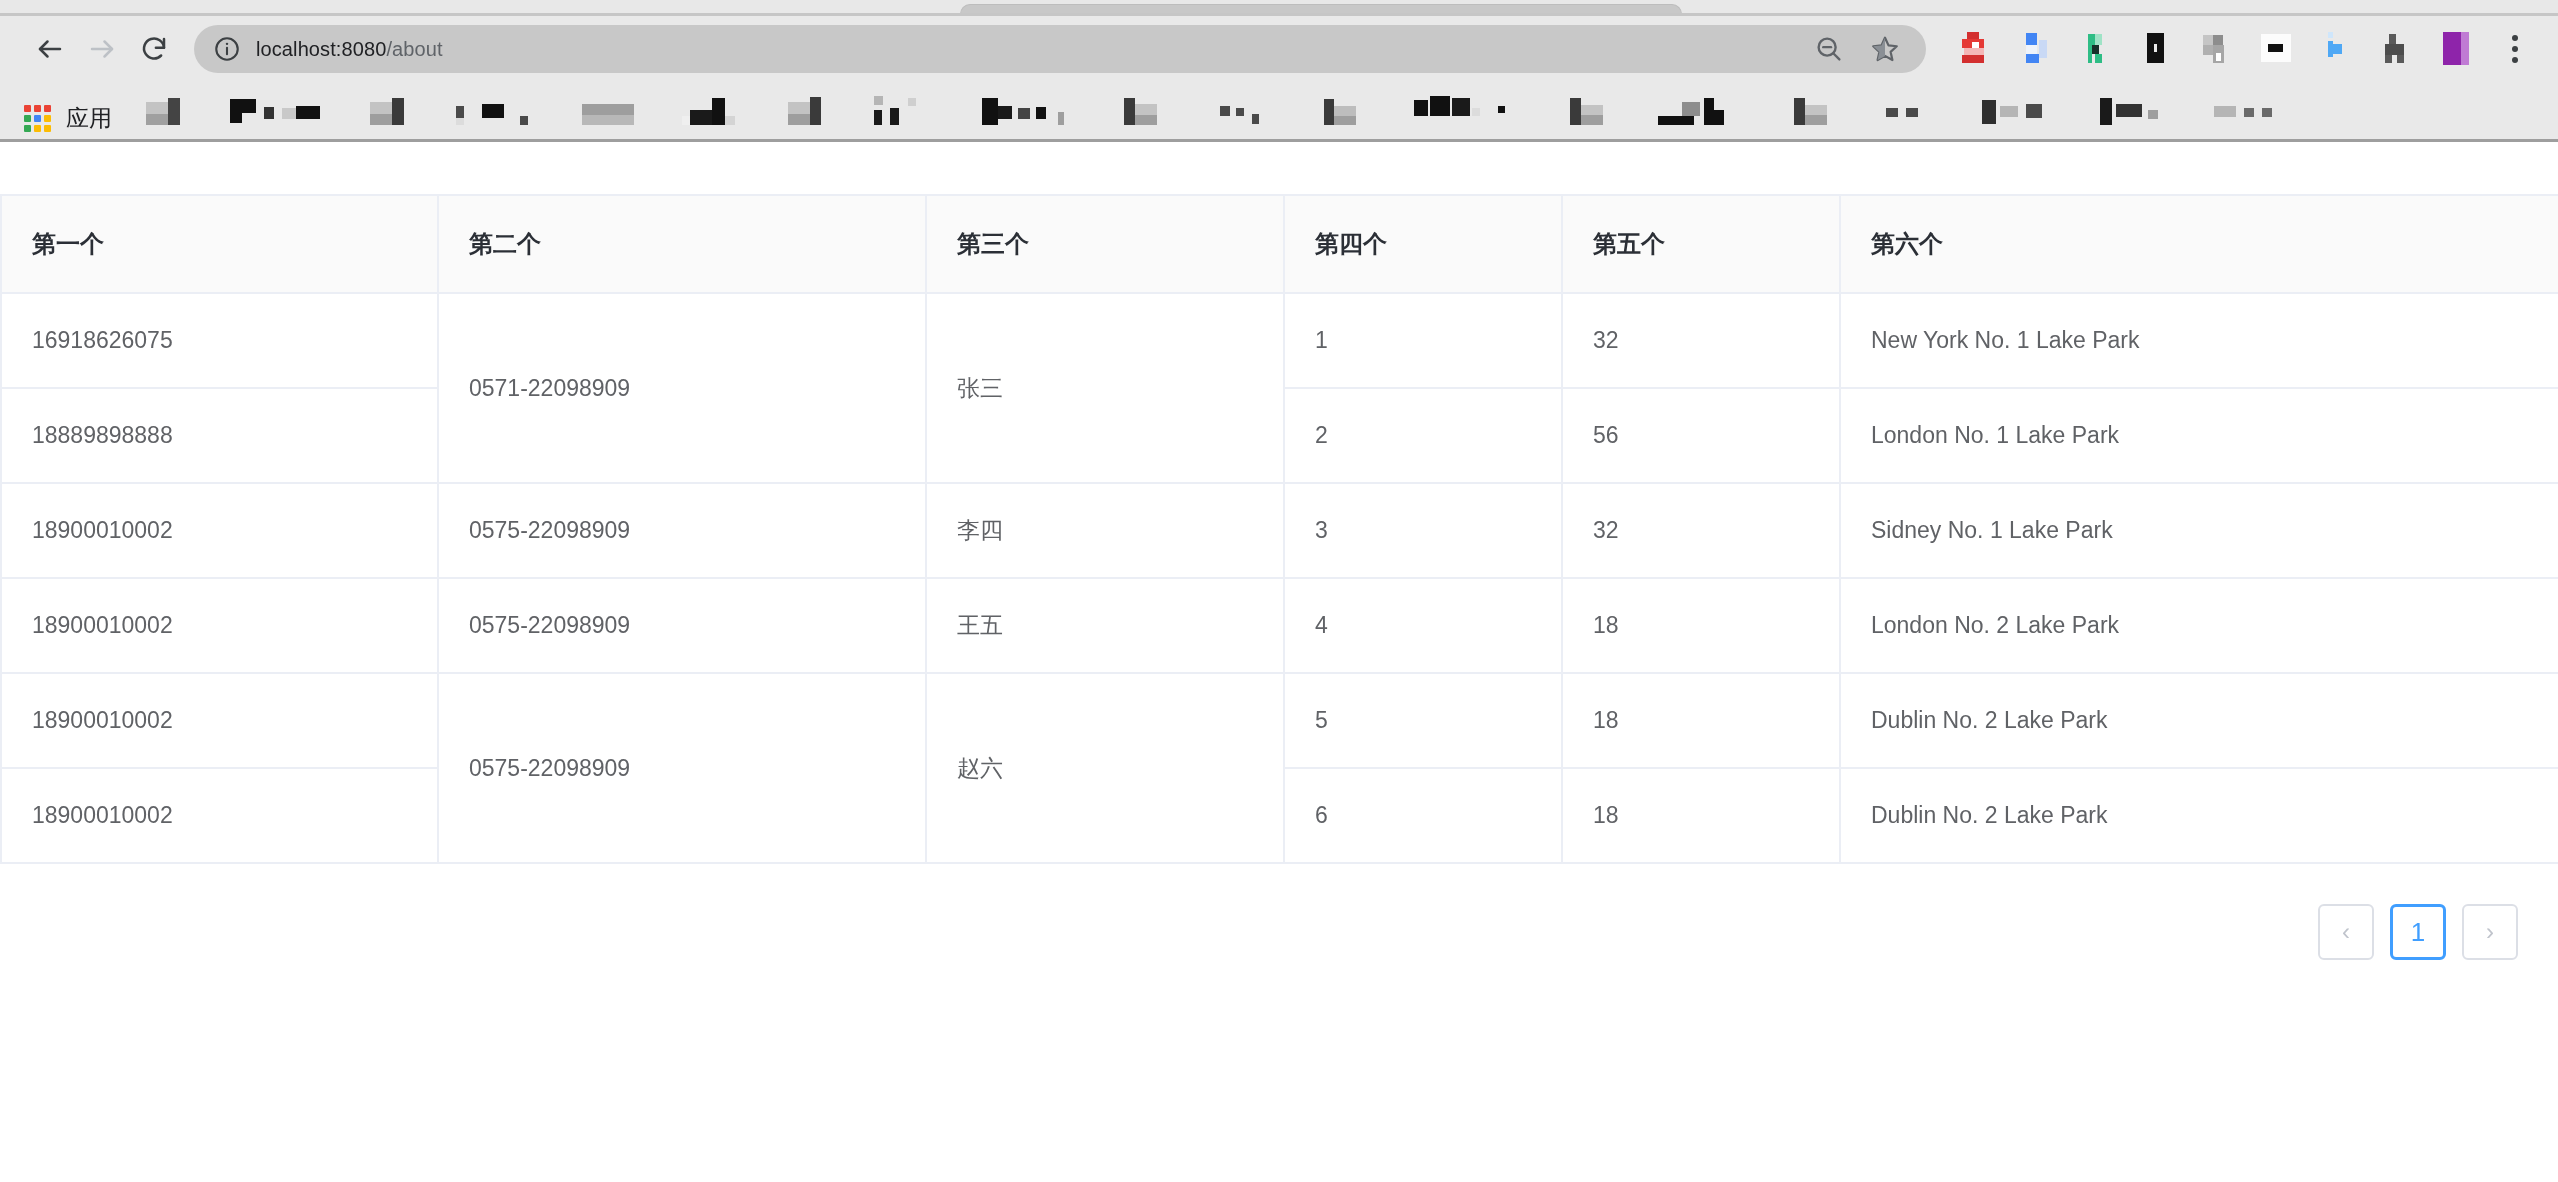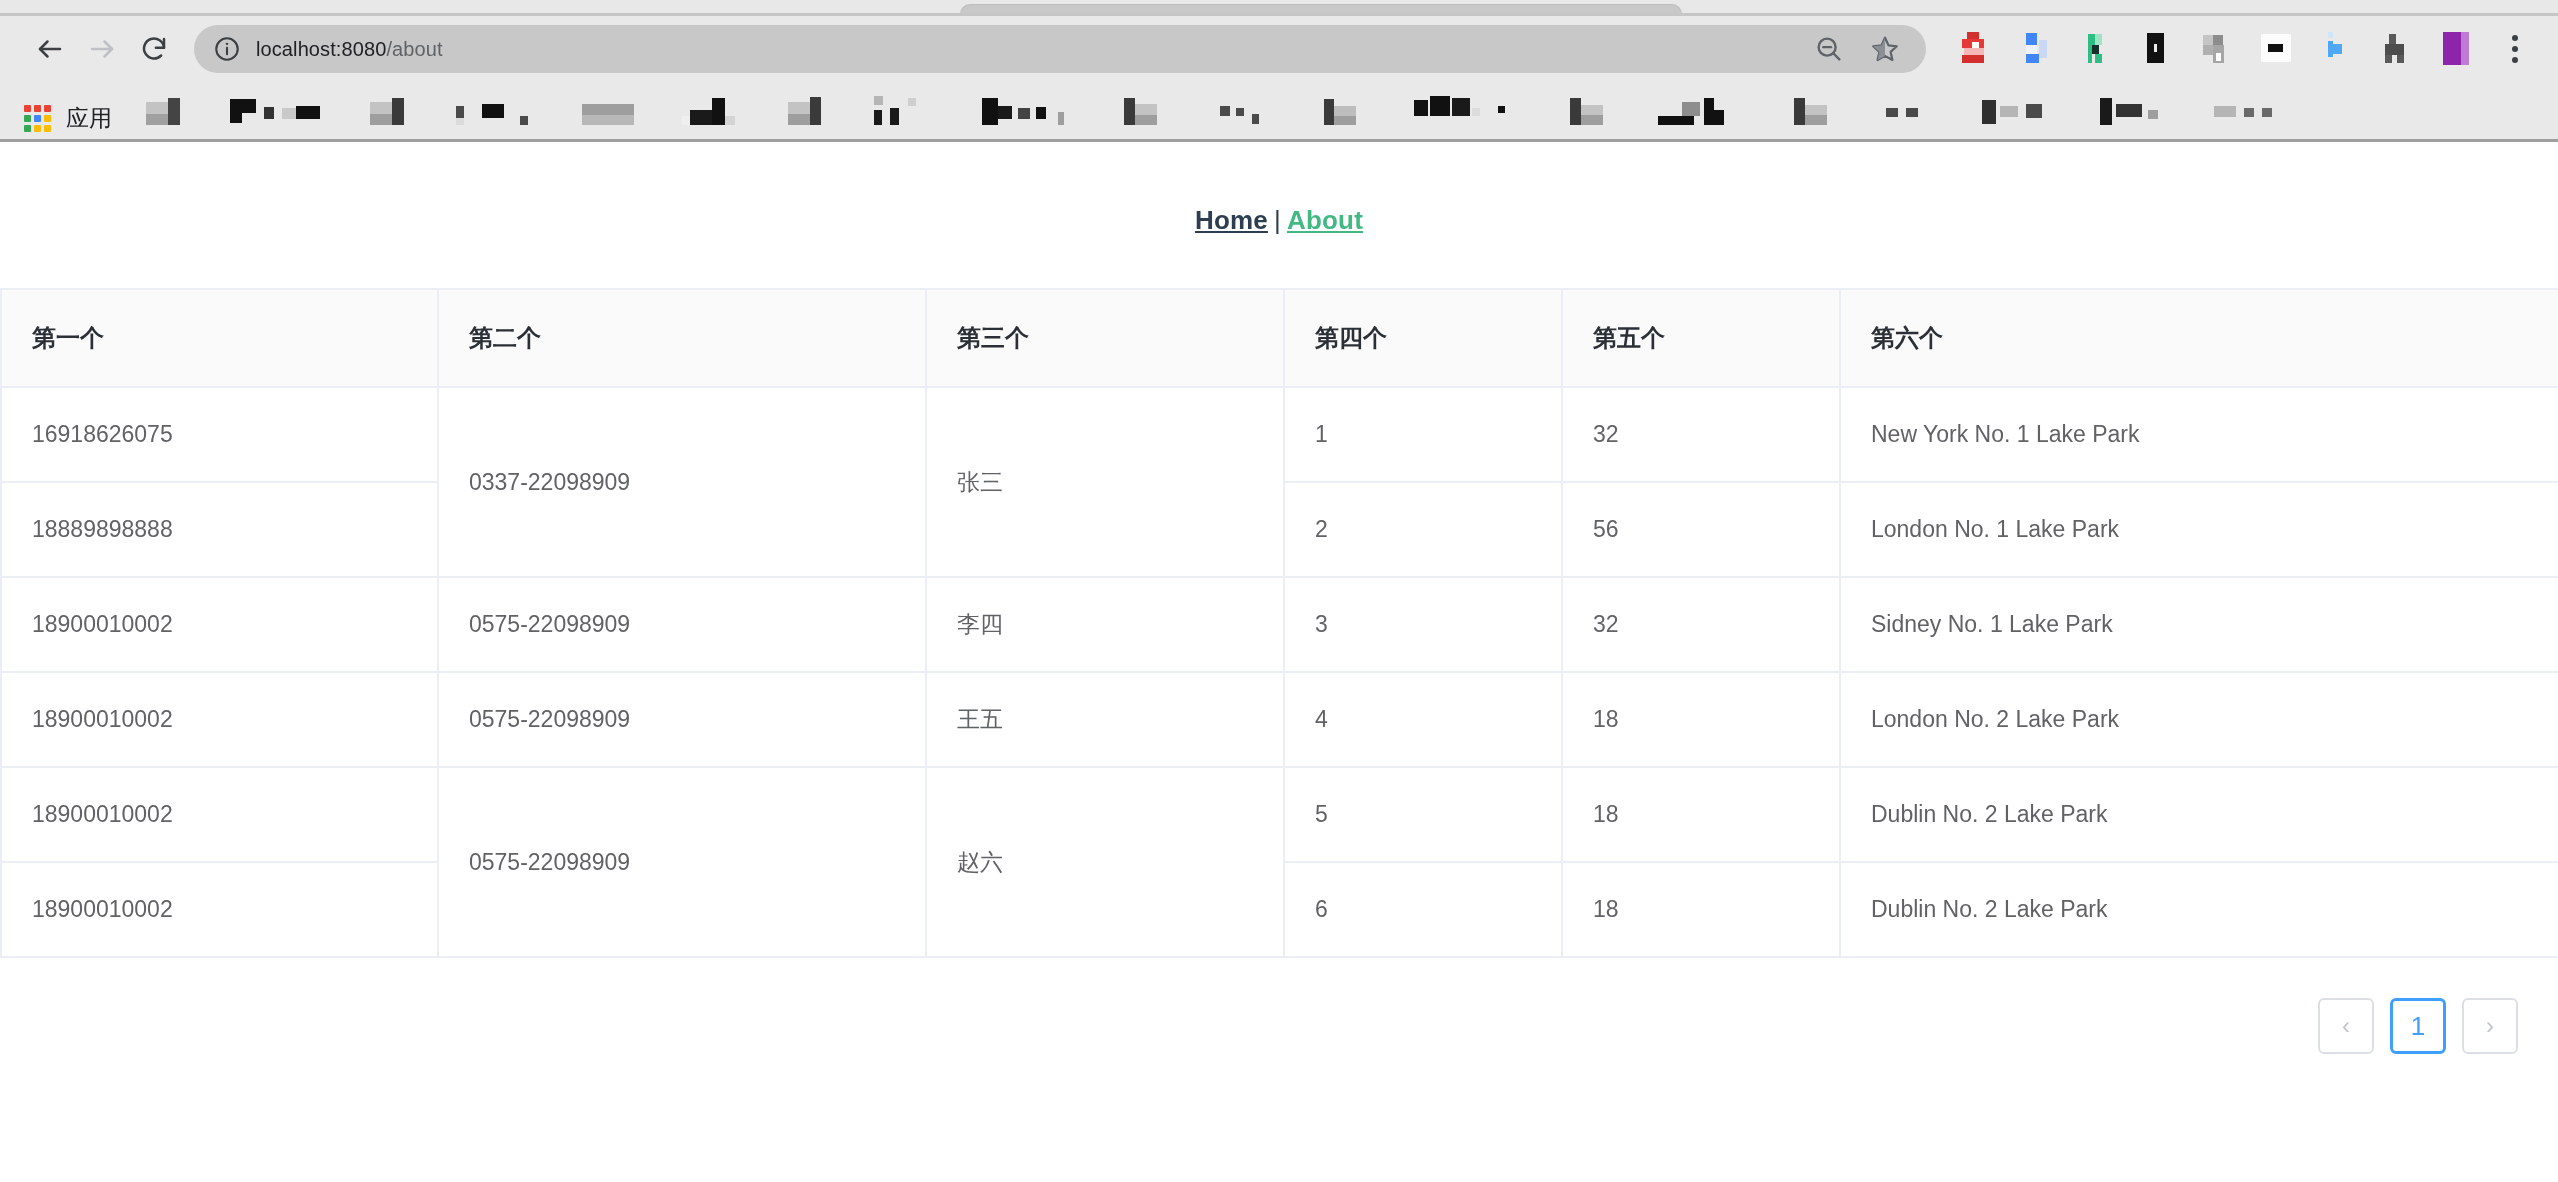--- a/index.html
+++ b/index.html
@@ -552,23 +552,20 @@
       </div>
     <div class="bm" style="width:96px">
         <i style="left:0;top:12px;width:22px;height:11px;background:#b5b5b5"></i>
         <i style="left:30px;top:14px;width:10px;height:9px;background:#6a6a6a"></i>
         <i style="left:48px;top:14px;width:10px;height:9px;background:#6a6a6a"></i>
       </div>
   </div>
 
   <div class="page">
 
-    <div class="nav-links">
-      <a class="home" href="#">Home</a><span class="sep">|</span><a class="about" href="#">About</a>
-    </div>
 
     <div class="table-wrap">
       <table class="eltable">
         <colgroup>
           <col class="c1">
             <col class="c2">
             <col class="c3">
             <col class="c4">
             <col class="c5">
             <col class="c6">
@@ -579,21 +576,21 @@
             <th>第二个</th>
             <th>第三个</th>
             <th>第四个</th>
             <th>第五个</th>
             <th>第六个</th>
           </tr>
         </thead>
         <tbody>
           <tr>
             <td>16918626075</td>
-            <td class="merged" rowspan="2">0337-22098909</td>
+            <td class="merged" rowspan="2">0571-22098909</td>
             <td class="merged" rowspan="2">张三</td>
             <td>1</td>
             <td>32</td>
             <td>New York No. 1 Lake Park</td>
           </tr>
           <tr>
             <td>18889898888</td>
             <td>2</td>
             <td>56</td>
             <td>London No. 1 Lake Park</td>

